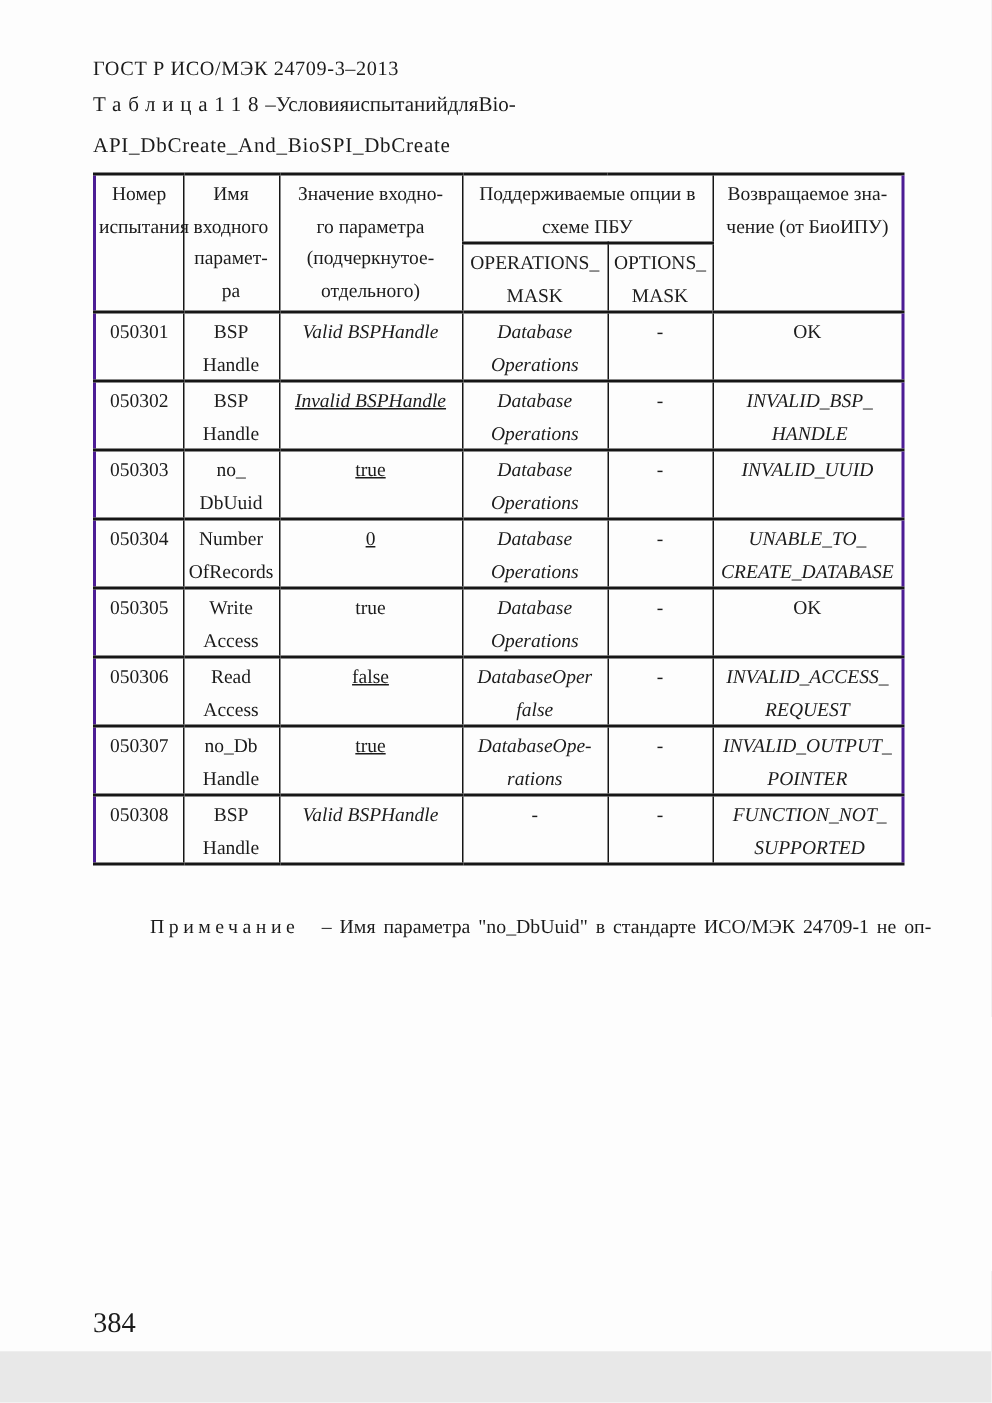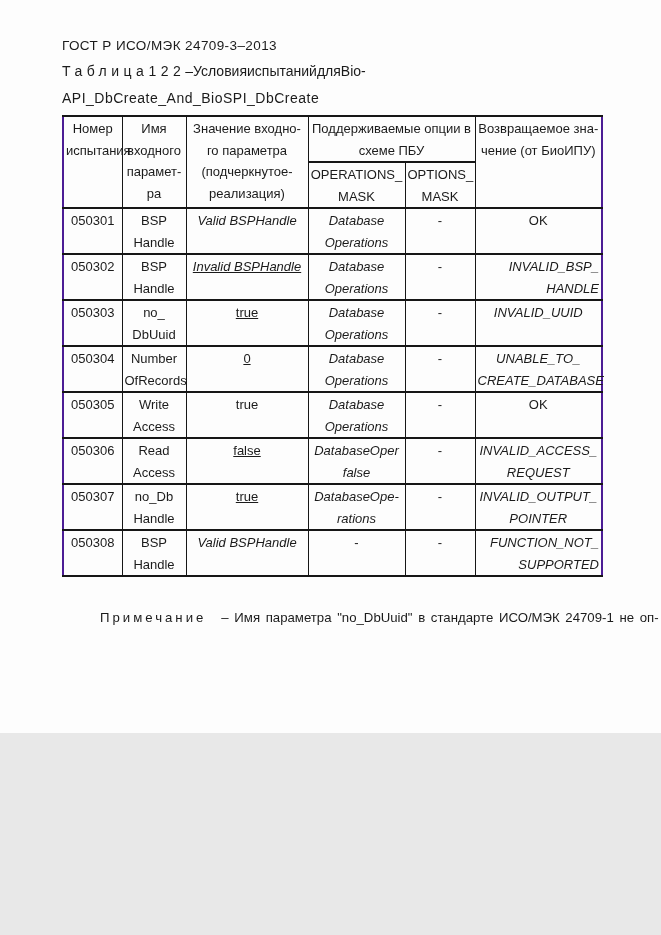--- a/index.html
+++ b/index.html
@@ -1,20 +1,20 @@
 <!DOCTYPE html>
 <html><head>
 <meta charset="utf-8">
 <style>
   html,body{margin:0;padding:0;background:#e8e8e8;}
   .page{
     position:relative;
-    width:661px;height:733px;
+    width:661px;height:901px;
     background:#fdfdfd;
-    font-family:Liberation Sans, sans-serif;
+    font-family:Liberation Serif, serif;
     color:#1b1b1b;
     overflow:hidden;
     margin:0 auto;
   }
   .doc-header{
     position:absolute;left:62px;top:38px;
     font-size:13.5px;letter-spacing:0.4px;
   }
   .caption-line1{
     position:absolute;left:62px;right:60px;top:63px;
@@ -45,21 +45,21 @@
     padding:1px 2px 0;
     overflow:visible;
   }
   .cond th span,.cond td span{display:block;white-space:pre-line;}
   tr.hrow1{height:46px;}
   tr.hrow2{height:46px;}
   tr.trow{height:44px;}
   .italic{font-style:italic;}
   .underline{text-decoration:underline;}
   .italic.underline{font-style:italic;text-decoration:underline;}
-  .align-left{text-align:right;padding-left:3px;}
+  .align-left{text-align:center;padding-left:3px;}
   .note{
     position:absolute;left:62px;right:58px;top:604px;
     font-size:13.2px;line-height:27px;
   }
   .note p{margin:0;}
   .note-line1{padding-left:38px;white-space:nowrap;word-spacing:2px;}
   .note-label{letter-spacing:3px;margin-right:15px;}
   .page-number{
     position:absolute;left:62px;top:872px;
     font-size:19px;
@@ -67,21 +67,21 @@
 </style>
 </head>
 <body>
 
 <div class="page">
 
   <div class="doc-header">ГОСТ Р ИСО/МЭК 24709-3–2013</div>
 
   <div class="caption-line1">
     <span class="ls">Таблица</span>
-    <span class="ls">122</span>
+    <span class="ls">118</span>
     <span>–</span>
     <span>Условия</span>
     <span>испытаний</span>
     <span>для</span>
     <span>Bio-</span>
   </div>
   <div class="caption-line2">API_DbCreate_And_BioSPI_DbCreate</div>
 
   <table class="cond">
     <colgroup>
@@ -101,21 +101,21 @@
       <th rowspan="2">
             <span>Имя
 входного
 парамет-
 ра</span>
           </th>
       <th rowspan="2">
             <span>Значение входно-
 го параметра
 (подчеркнутое-
-реализация)</span>
+отдельного)</span>
           </th>
       <th colspan="2">
             <span>Поддерживаемые опции в
 схеме ПБУ</span>
           </th>
       <th rowspan="2">
             <span>Возвращаемое зна-
 чение (от БиоИПУ)</span>
           </th>
     </tr>

